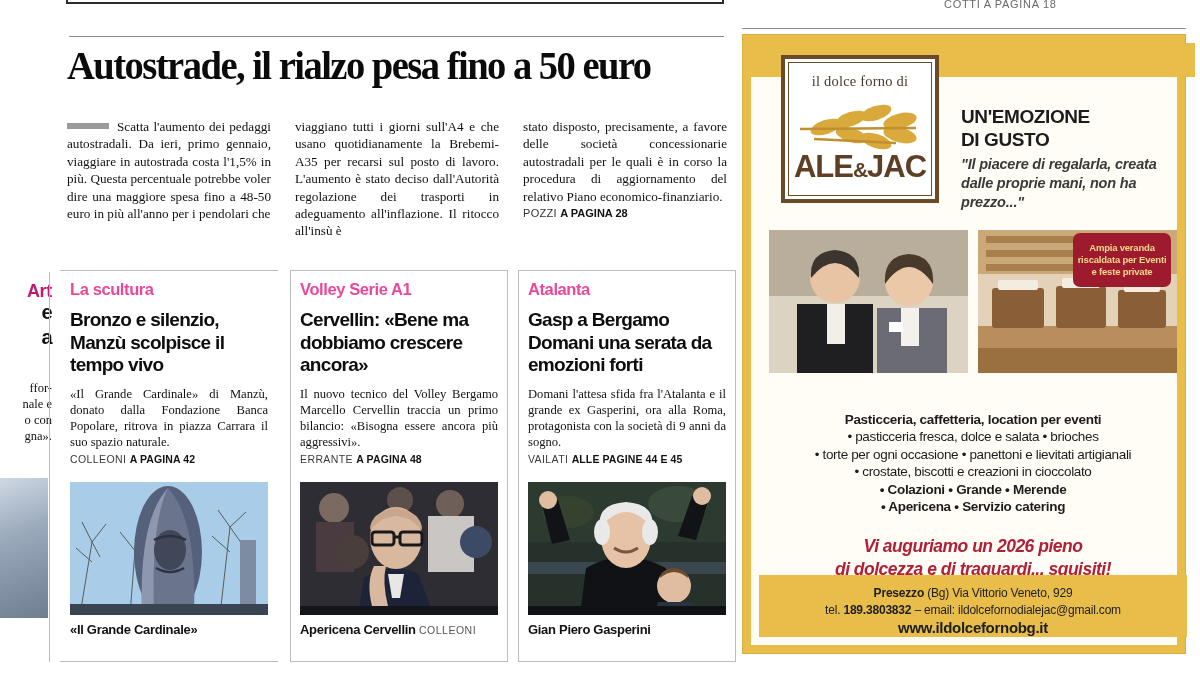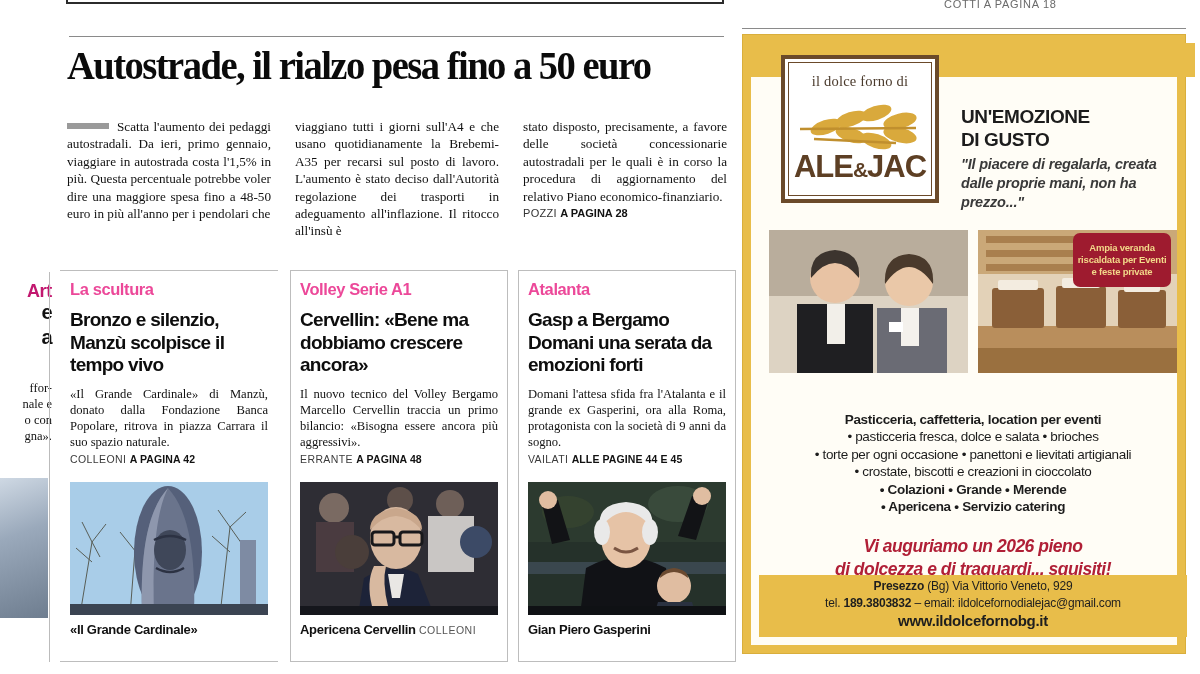--- a/index.html
+++ b/index.html
@@ -212,21 +212,21 @@
     color:#b01f36; letter-spacing:-0.5px;
   }
   .ad-buon {
     position:absolute; left:14px; top:540px; width:416px; text-align:center;
     font-family:"Liberation Serif", serif;
     font-style:italic; font-weight:bold; font-size:41px; line-height:48px;
     color:#b01f36; letter-spacing:-0.5px;
   }
   .ad-footer {
     position:absolute; left:8px; bottom:8px; width:428px; height:62px;
-    background:#e8bd4a; text-align:center; padding-top:3px;
+    background:#e8bd4a; text-align:center; padding-top:10px;
     font-family:"Liberation Sans", sans-serif;
     font-size:12px; line-height:17px; color:#1e1e1e; letter-spacing:-0.2px;
   }
   .ad-footer .www { font-weight:bold; font-size:15px; letter-spacing:-0.3px; }
   .ad-footer b { font-weight:bold; }
 
   .ad-rule-top { position:absolute; left:742px; top:28px; width:444px; height:1px; background:#8a8a8a; }
 </style>
 </head>
 <body>

